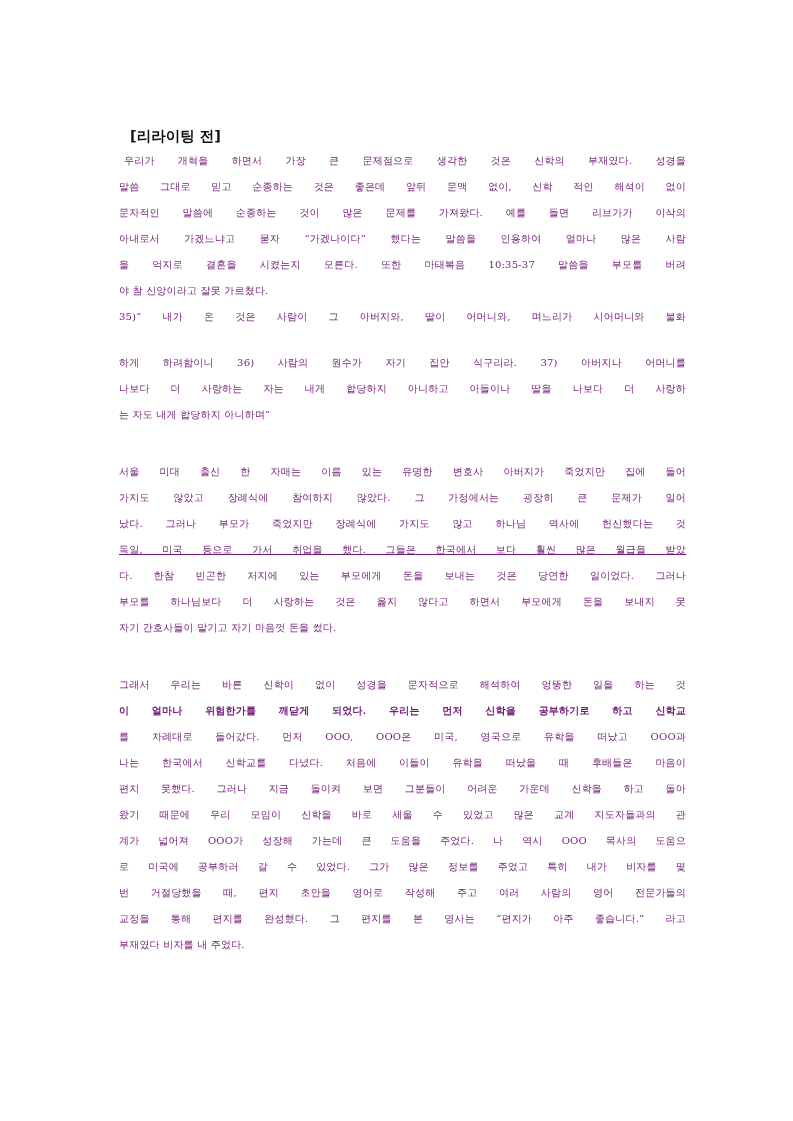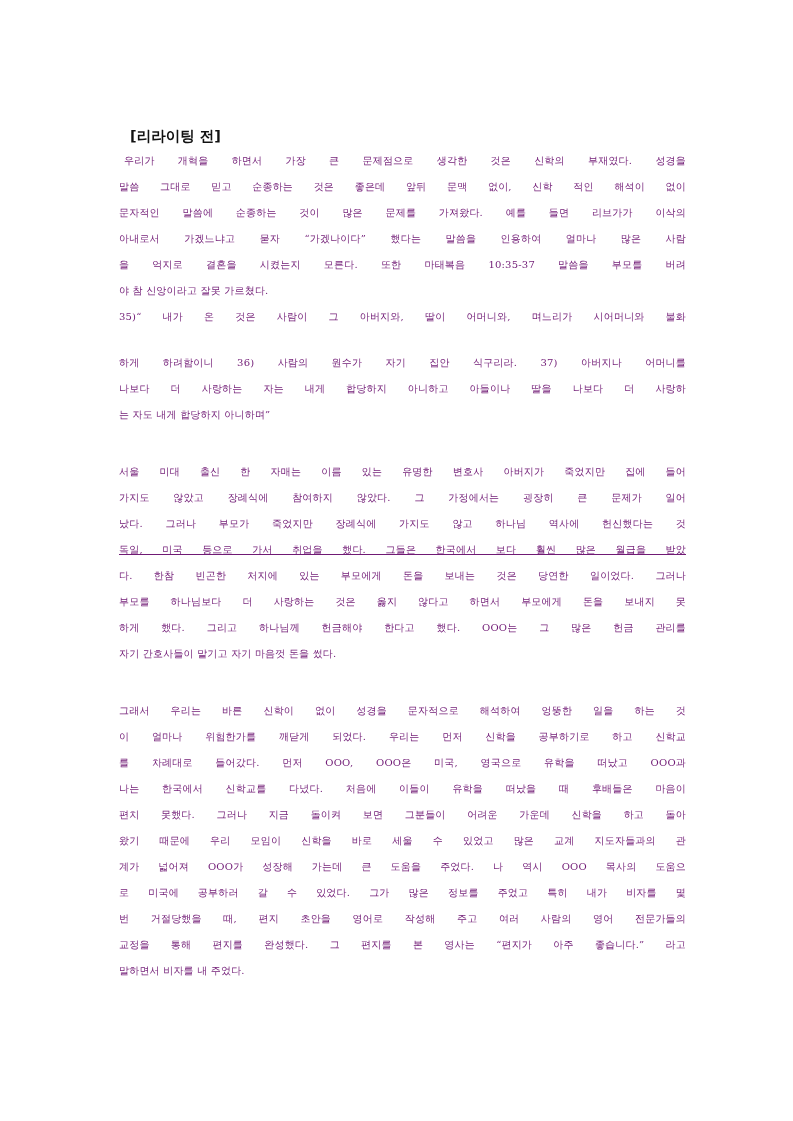--- a/index.html
+++ b/index.html
@@ -73,30 +73,29 @@
     <span class="line last" style="white-space: normal; overflow: hidden;">는 자도 내게 합당하지 아니하며”</span>
   </div>
 
   <div class="para">
     <span class="line" style="white-space: normal; overflow: hidden;">서울 미대 출신 한 자매는 이름 있는 유명한 변호사 아버지가 죽었지만 집에 들어</span>
     <span class="line" style="white-space: normal; overflow: hidden;">가지도 않았고 장례식에 참여하지 않았다. 그 가정에서는 굉장히 큰 문제가 일어</span>
     <span class="line" style="white-space: normal; overflow: hidden;">났다. 그러나 부모가 죽었지만 장례식에 가지도 않고 하나님 역사에 헌신했다는 것</span>
     <span class="line" style="white-space: normal; overflow: hidden; text-decoration: underline;">독일, 미국 등으로 가서 취업을 했다. 그들은 한국에서 보다 훨씬 많은 월급을 받았</span>
     <span class="line" style="white-space: normal; overflow: hidden;">다. 한참 빈곤한 처지에 있는 부모에게 돈을 보내는 것은 당연한 일이었다. 그러나</span>
     <span class="line" style="white-space: normal; overflow: hidden;">부모를 하나님보다 더 사랑하는 것은 옳지 않다고 하면서 부모에게 돈을 보내지 못</span>
-    <span class="line" style="white-space: normal; overflow: hidden;">하게 했다. 그리고 하나님께 헌금해야 한다고 했다. OOO는 그 많은 헌금 관리를</span>
     <span class="line last" style="white-space: normal; overflow: hidden;">자기 간호사들이 맡기고 자기 마음껏 돈을 썼다.</span>
   </div>
 
   <div class="para">
     <span class="line" style="white-space: normal; overflow: hidden;">그래서 우리는 바른 신학이 없이 성경을 문자적으로 해석하여 엉뚱한 일을 하는 것</span>
-    <span class="line" style="white-space: normal; overflow: hidden;">이 얼마나 위험한가를 깨닫게 되었다. 우리는 먼저 신학을 공부하기로 하고 신학교</span>
+    <span class="line" style="white-space: normal; overflow: hidden; font-weight: bold;">이 얼마나 위험한가를 깨닫게 되었다. 우리는 먼저 신학을 공부하기로 하고 신학교</span>
     <span class="line" style="white-space: normal; overflow: hidden;">를 차례대로 들어갔다. 먼저 OOO, OOO은 미국, 영국으로 유학을 떠났고 OOO과</span>
     <span class="line" style="white-space: normal; overflow: hidden;">나는 한국에서 신학교를 다녔다. 처음에 이들이 유학을 떠났을 때 후배들은 마음이</span>
     <span class="line" style="white-space: normal; overflow: hidden;">편치 못했다. 그러나 지금 돌이켜 보면 그분들이 어려운 가운데 신학을 하고 돌아</span>
     <span class="line" style="white-space: normal; overflow: hidden;">왔기 때문에 우리 모임이 신학을 바로 세울 수 있었고 많은 교계 지도자들과의 관</span>
     <span class="line" style="white-space: normal; overflow: hidden;">계가 넓어져 OOO가 성장해 가는데 큰 도움을 주었다. 나 역시 OOO 목사의 도움으</span>
     <span class="line" style="white-space: normal; overflow: hidden;">로 미국에 공부하러 갈 수 있었다. 그가 많은 정보를 주었고 특히 내가 비자를 몇</span>
     <span class="line" style="white-space: normal; overflow: hidden;">번 거절당했을 때, 편지 초안을 영어로 작성해 주고 여러 사람의 영어 전문가들의</span>
     <span class="line" style="white-space: normal; overflow: hidden;">교정을 통해 편지를 완성했다. 그 편지를 본 영사는 “편지가 아주 좋습니다.” 라고</span>
-    <span class="line last" style="white-space: normal; overflow: hidden;">말하면서 비자를 내 주었다.</span>
+    <span class="line last" style="white-space: normal; overflow: hidden;">부재였다 비자를 내 주었다.</span>
   </div>
 </div>
 
 </body></html>

